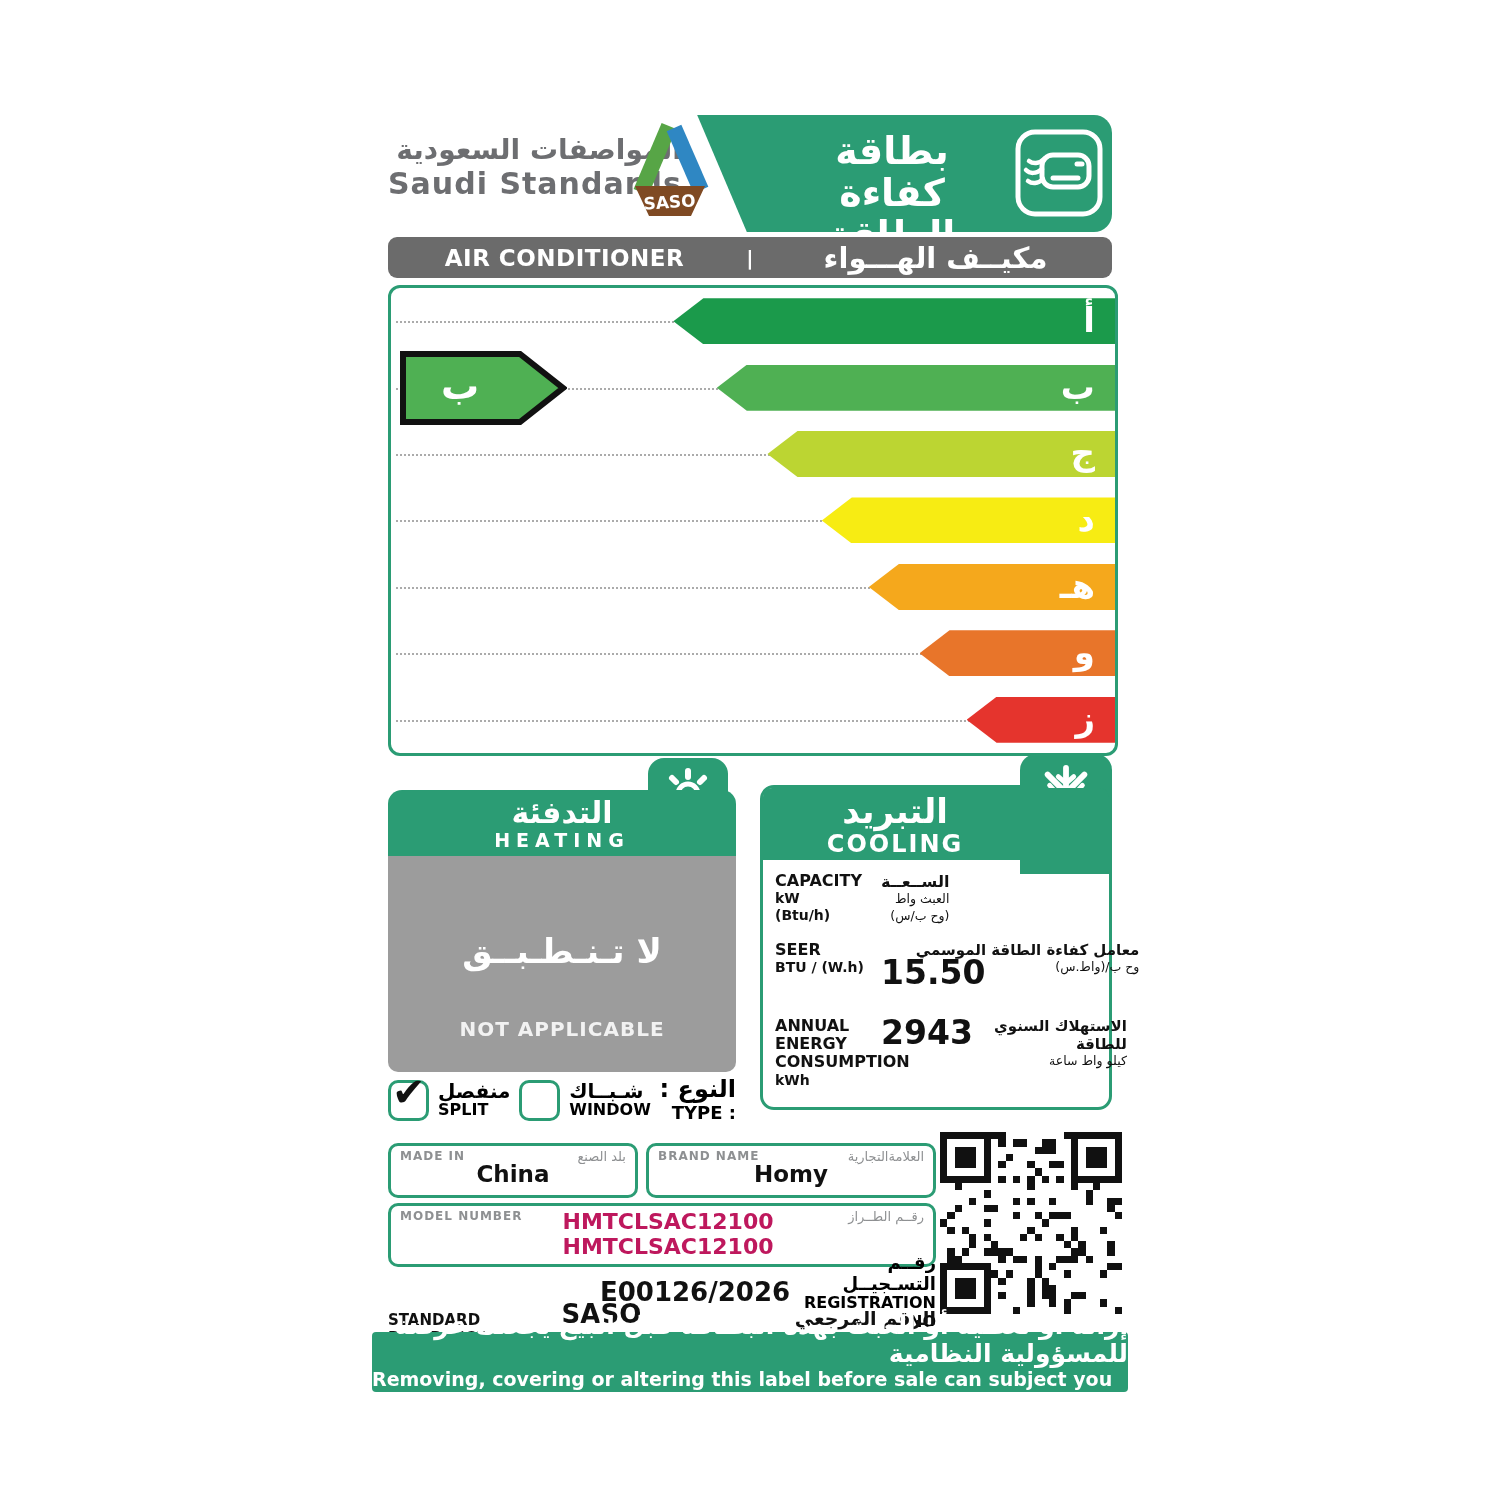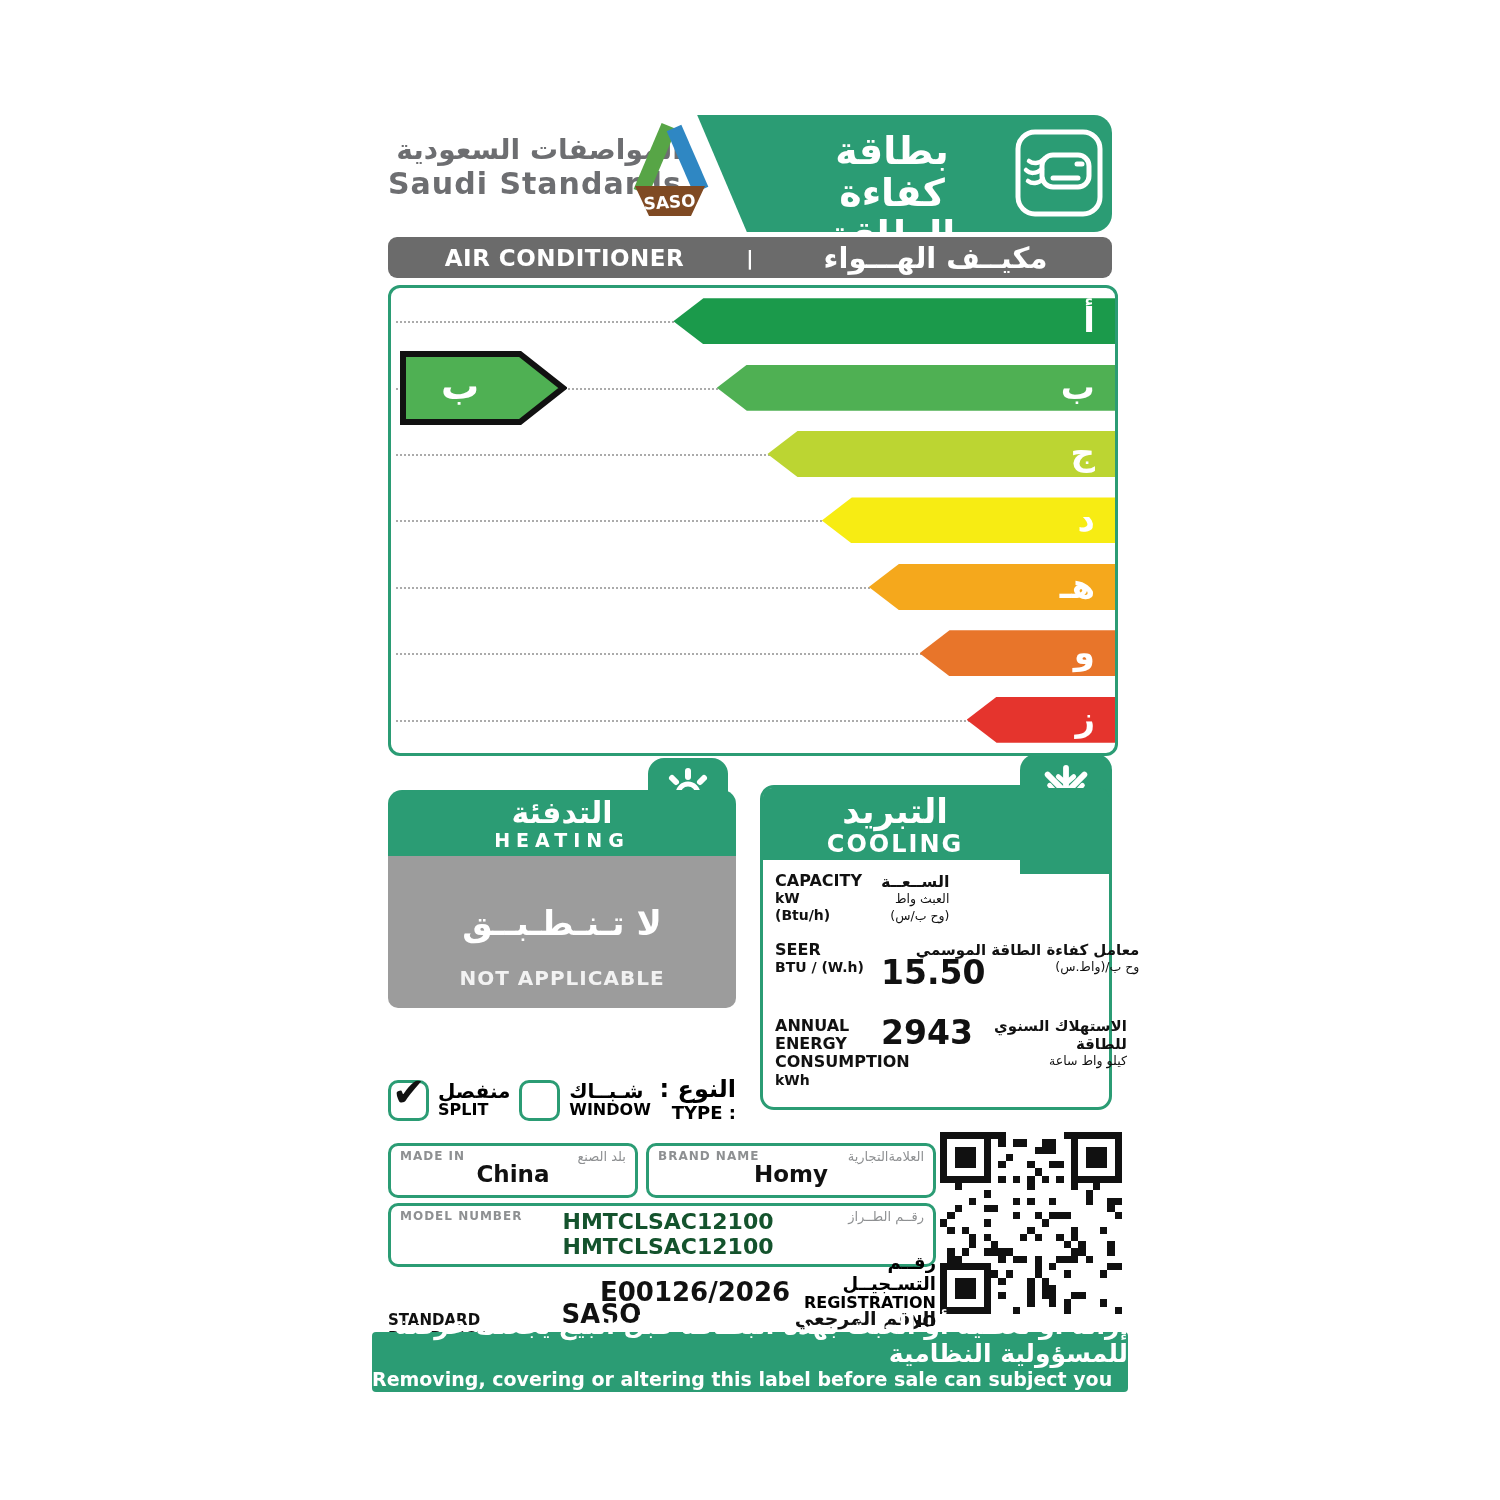--- a/index.html
+++ b/index.html
@@ -38,21 +38,21 @@
   .indicator svg{position:absolute;inset:0;}
   .indicator .iletter{position:absolute;left:0;width:122px;top:50%;transform:translateY(-56%);text-align:center;color:#fff;font-size:38px;font-weight:bold;direction:rtl;line-height:1;}
 
   
   .heating{position:absolute;left:18px;top:675px;width:348px;}
   .tab{position:absolute;background:var(--green);}
   .sun-tab{right:8px;top:-32px;width:80px;height:80px;border-radius:16px;display:flex;align-items:flex-start;justify-content:center;padding-top:10px;box-sizing:border-box;}
   .heat-head{position:relative;height:66px;background:var(--green);border-radius:14px 14px 0 0;text-align:center;color:#fff;z-index:1;padding-top:6px;box-sizing:border-box;}
   .heat-head .ar{font-size:30px;font-weight:bold;direction:rtl;line-height:1.1;}
   .heat-head .en{font-size:19px;font-weight:bold;letter-spacing:6px;}
-  .heat-body{position:relative;height:152px;background:#9c9c9c;border-radius:0 0 10px 10px;z-index:1;}
+  .heat-body{position:relative;height:216px;background:#9c9c9c;border-radius:0 0 10px 10px;z-index:1;}
   .heat-body .na-ar{position:absolute;left:0;right:0;top:44%;transform:translateY(-50%);text-align:center;color:#fff;font-size:34px;font-weight:bold;direction:rtl;}
   .heat-body .na-en{position:absolute;left:0;right:0;top:80%;transform:translateY(-50%);text-align:center;color:#f2f2f2;font-size:20px;font-weight:bold;letter-spacing:1px;}
 
   
   .cooling{position:absolute;left:390px;top:670px;width:352px;height:325px;border:3px solid var(--green);border-radius:14px;background:#fff;box-sizing:border-box;}
   .snow-tab{right:-3px;top:-34px;width:92px;height:120px;border-radius:16px 16px 0 0;display:flex;align-items:flex-start;justify-content:center;padding-top:10px;box-sizing:border-box;z-index:0;position:absolute;}
   .cool-head{position:relative;height:72px;background:var(--green);border-radius:9px 9px 0 0;color:#fff;text-align:center;padding:5px 92px 0 10px;box-sizing:border-box;z-index:1;}
   .cool-head .ar{font-size:34px;font-weight:bold;direction:rtl;line-height:1.1;}
   .cool-head .en{font-size:24px;font-weight:bold;letter-spacing:2px;}
   .cool-rows{position:relative;z-index:1;padding:12px 10px 0 12px;}
@@ -79,21 +79,21 @@
 
   
   .ibox{position:absolute;border:3px solid var(--green);border-radius:10px;box-sizing:border-box;background:#fff;}
   .ibox .lrow{display:flex;justify-content:space-between;padding:3px 9px 0 9px;color:#8e9092;}
   .ibox .lrow .en{font-size:12px;font-weight:bold;letter-spacing:1px;}
   .ibox .lrow .ar{font-size:13px;direction:rtl;}
   .ibox .val{text-align:center;font-size:23px;font-weight:bold;color:#111;margin-top:-3px;}
   .box-made{left:18px;top:1028px;width:250px;height:55px;}
   .box-brand{left:276px;top:1028px;width:290px;height:55px;}
   .box-model{left:18px;top:1088px;width:548px;height:64px;}
-  .box-model .val2{text-align:center;font-size:22px;font-weight:bold;color:#14532d;line-height:1.12;margin-top:-14px;padding-left:12px;}
+  .box-model .val2{text-align:center;font-size:22px;font-weight:bold;color:#be185d;line-height:1.12;margin-top:-14px;padding-left:12px;}
 
   .registration{position:absolute;left:230px;top:1138px;width:336px;display:flex;justify-content:flex-end;align-items:center;gap:12px;}
   .registration .val{font-size:26px;font-weight:bold;color:#111;}
   .registration .labels{text-align:right;line-height:1.15;}
   .registration .labels .ar{font-size:18px;font-weight:bold;direction:rtl;}
   .registration .labels .en{font-size:16px;font-weight:bold;}
 
   .standard{position:absolute;left:18px;top:1184px;width:548px;display:flex;justify-content:space-between;align-items:center;}
   .standard .en{font-size:15px;font-weight:bold;color:#111;}
   .standard .val{font-size:26px;font-weight:bold;color:#111;}

